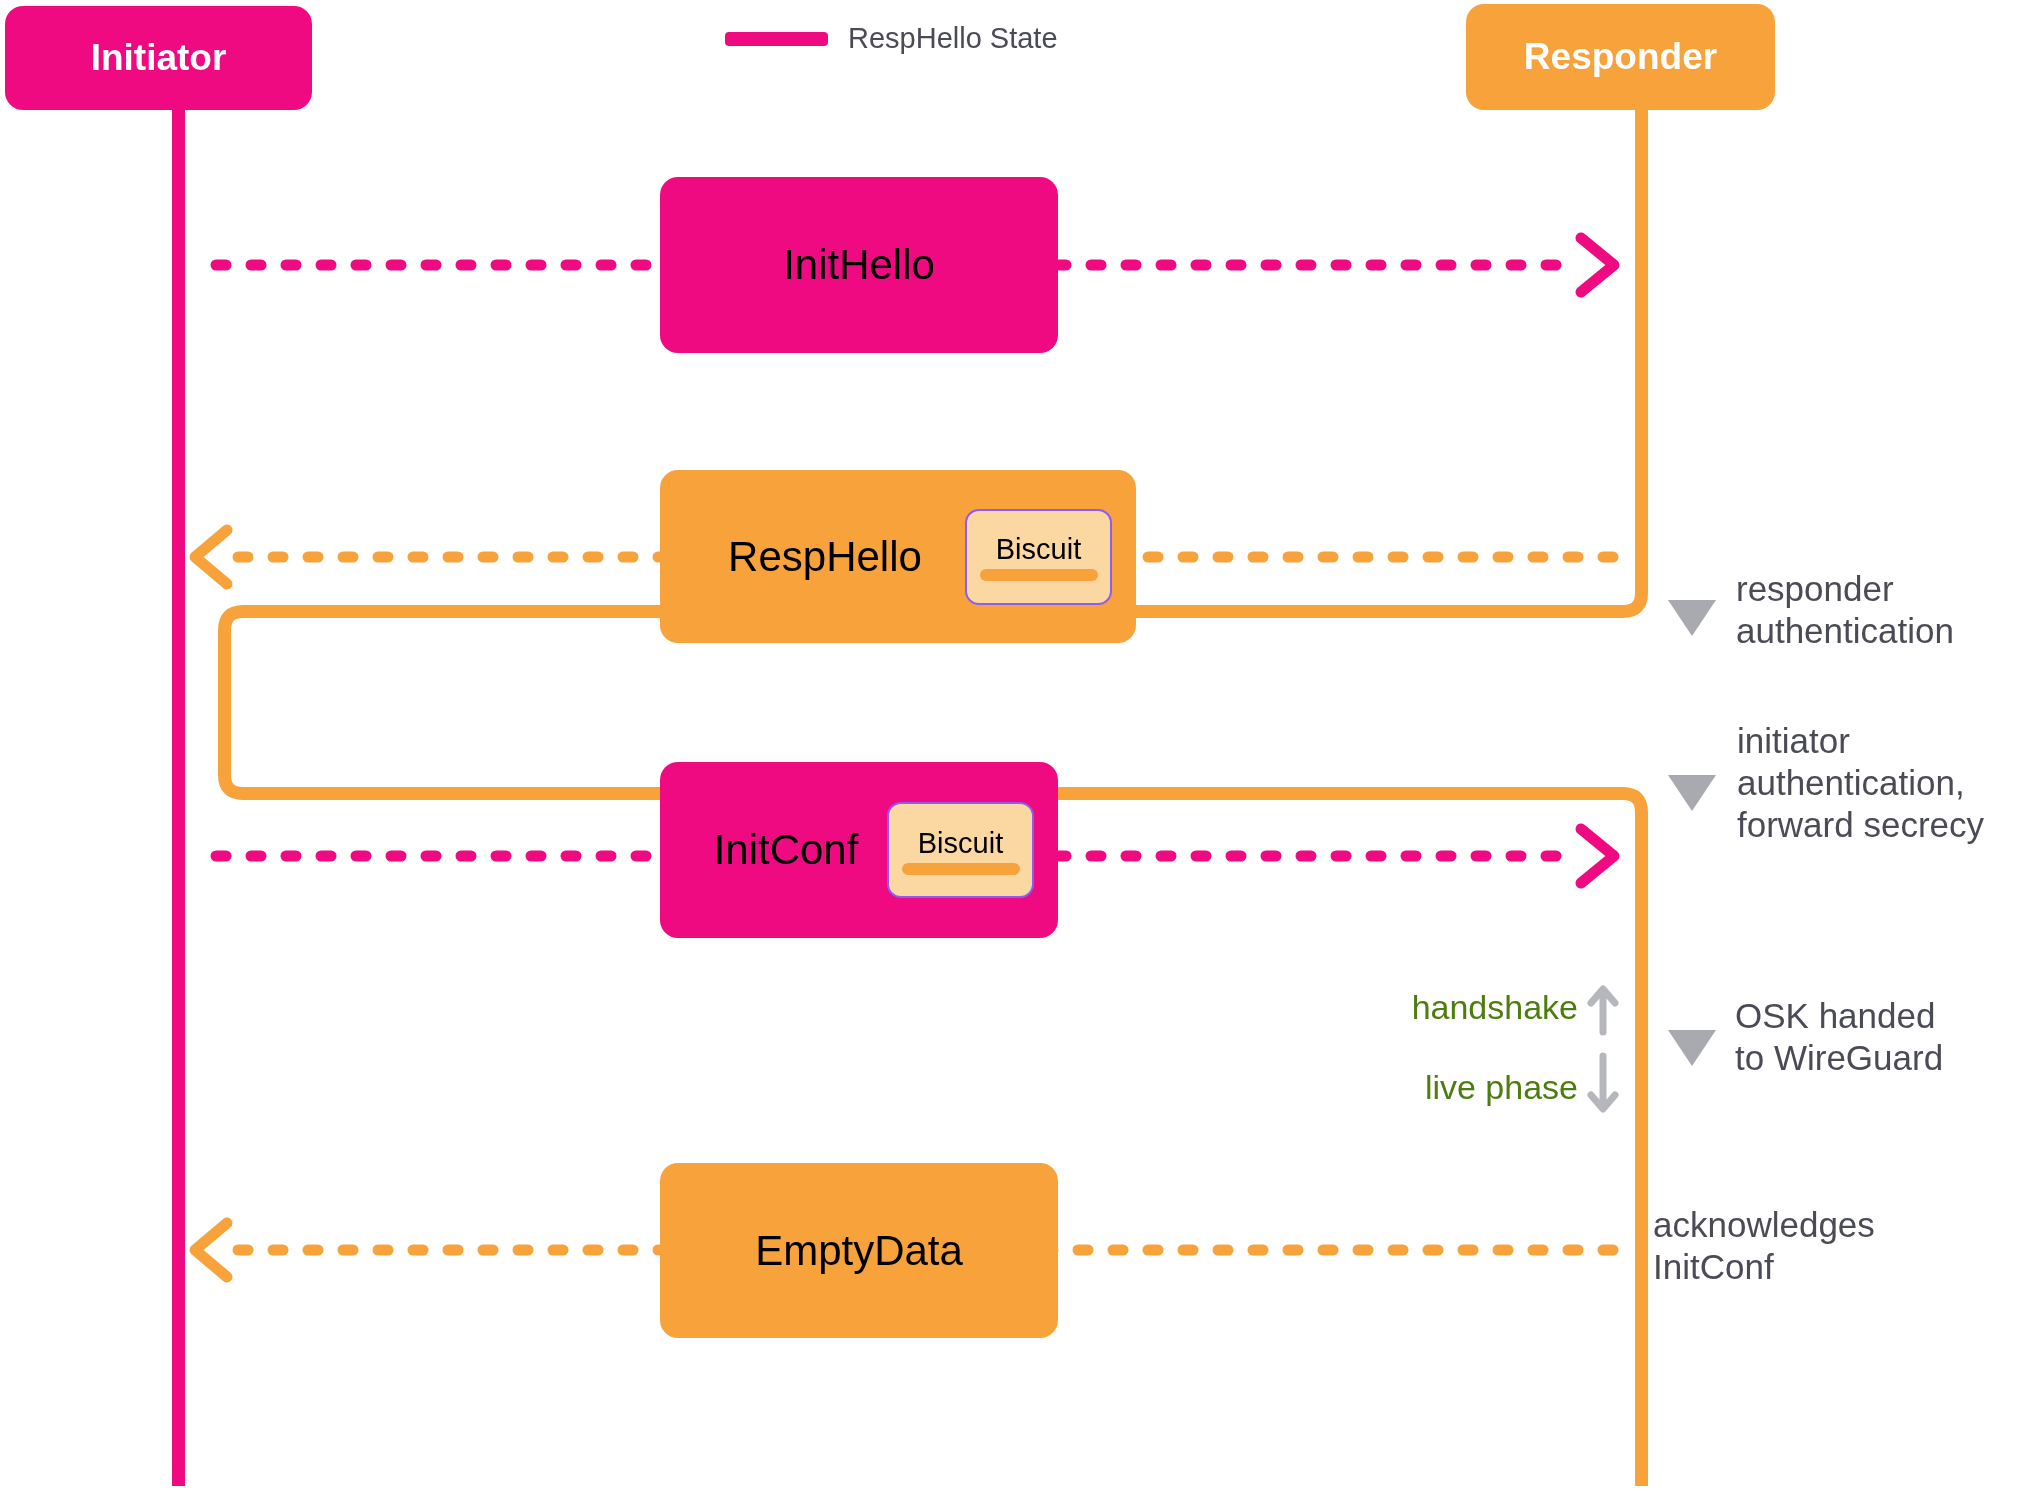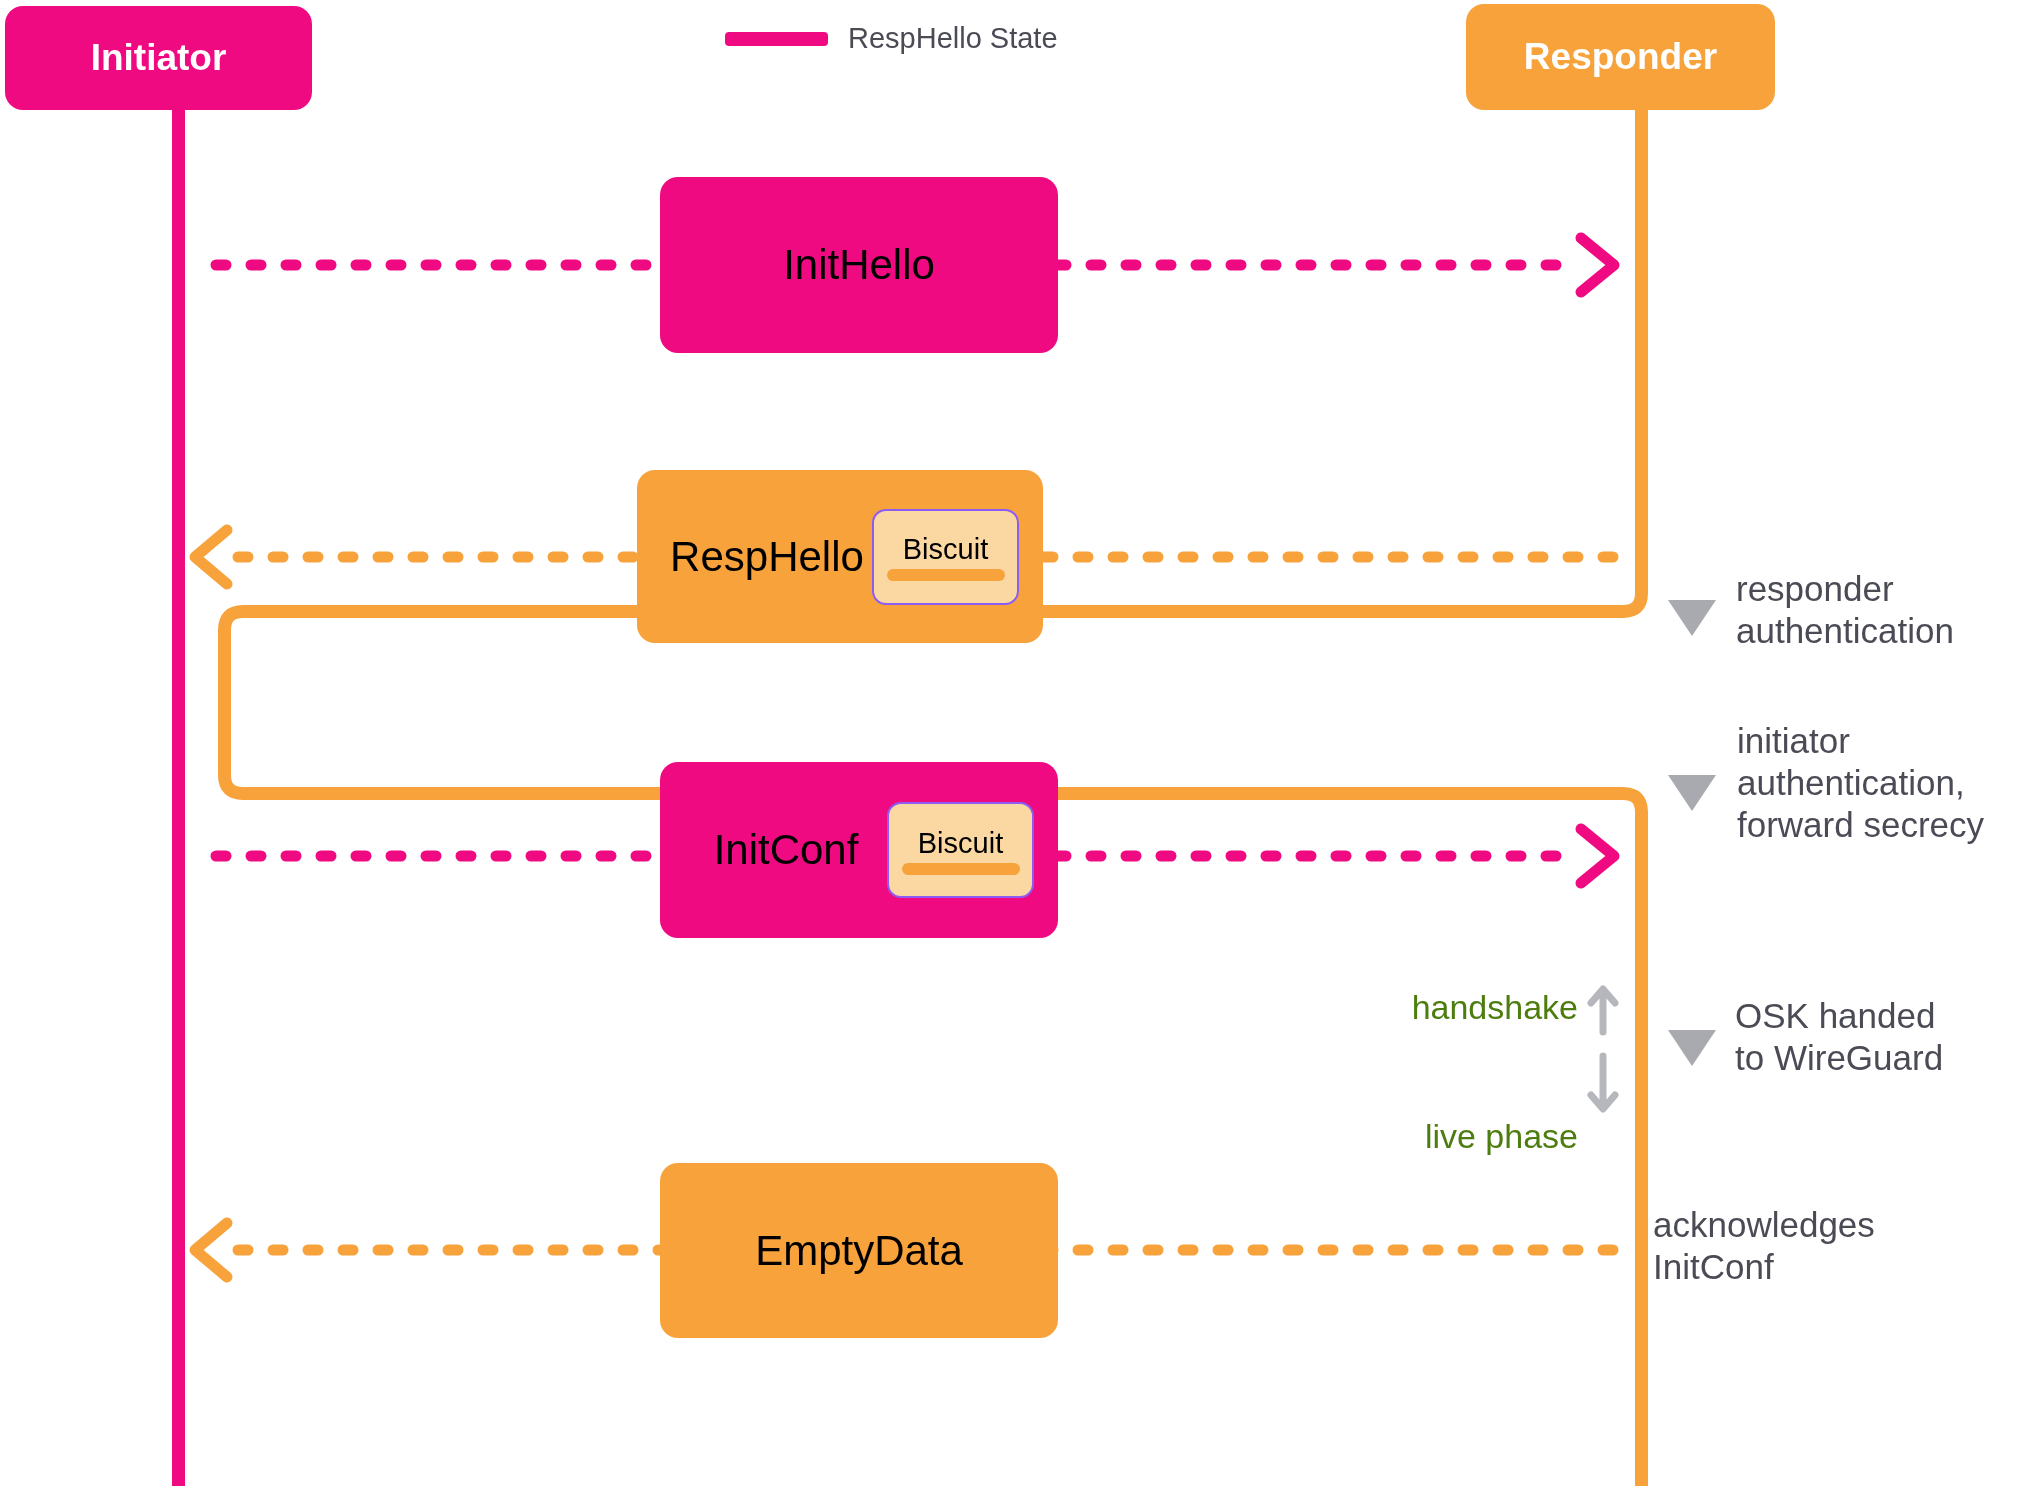--- a/index.html
+++ b/index.html
@@ -53,21 +53,21 @@
     align-items: center;
     box-sizing: border-box;
   }
   .msg .label { font-size: 42px; color: #000000; white-space: nowrap; }
   .msg.center { justify-content: center; }
   .msg.with-biscuit { padding: 0 24px 0 25px; }
   .msg.with-biscuit .label { flex: 1; text-align: center; }
   .msg.pink { background: #F00A82; }
   .msg.orange { background: #F8A23C; }
   .msg.inithello { left: 660px; top: 177px; width: 398px; height: 176px; }
-  .msg.resphello { left: 637px; top: 470px; width: 406px; height: 173px; justify-content: flex-end; }
+  .msg.resphello { left: 660px; top: 470px; width: 476px; height: 173px; justify-content: flex-end; }
   .msg.initconf  { left: 660px; top: 762px; width: 398px; height: 176px; }
   .msg.emptydata { left: 660px; top: 1163px; width: 398px; height: 175px; }
 
   
   .biscuit {
     width: 147px;
     height: 96px;
     box-sizing: border-box;
     background: #FBD7A2;
     border: 2px solid #8b5cf6;
@@ -106,21 +106,21 @@
     position: absolute;
     z-index: 2;
     right: 459px;
     font-size: 34px;
     line-height: 40px;
     color: #4d7c0f;
     text-align: right;
     white-space: nowrap;
   }
   .phase.handshake { top: 987px; }
-  .phase.live { top: 1116px; }
+  .phase.live { top: 1067px; }
 </style>
 </head>
 <body>
 
 <div class="stage">
 
   <svg class="layer" width="2037" height="1491" viewBox="0 0 2037 1491">
 
     <line x1="178.5" y1="110" x2="178.5" y2="1486" stroke="#F00A82" stroke-width="13"></line>
 

